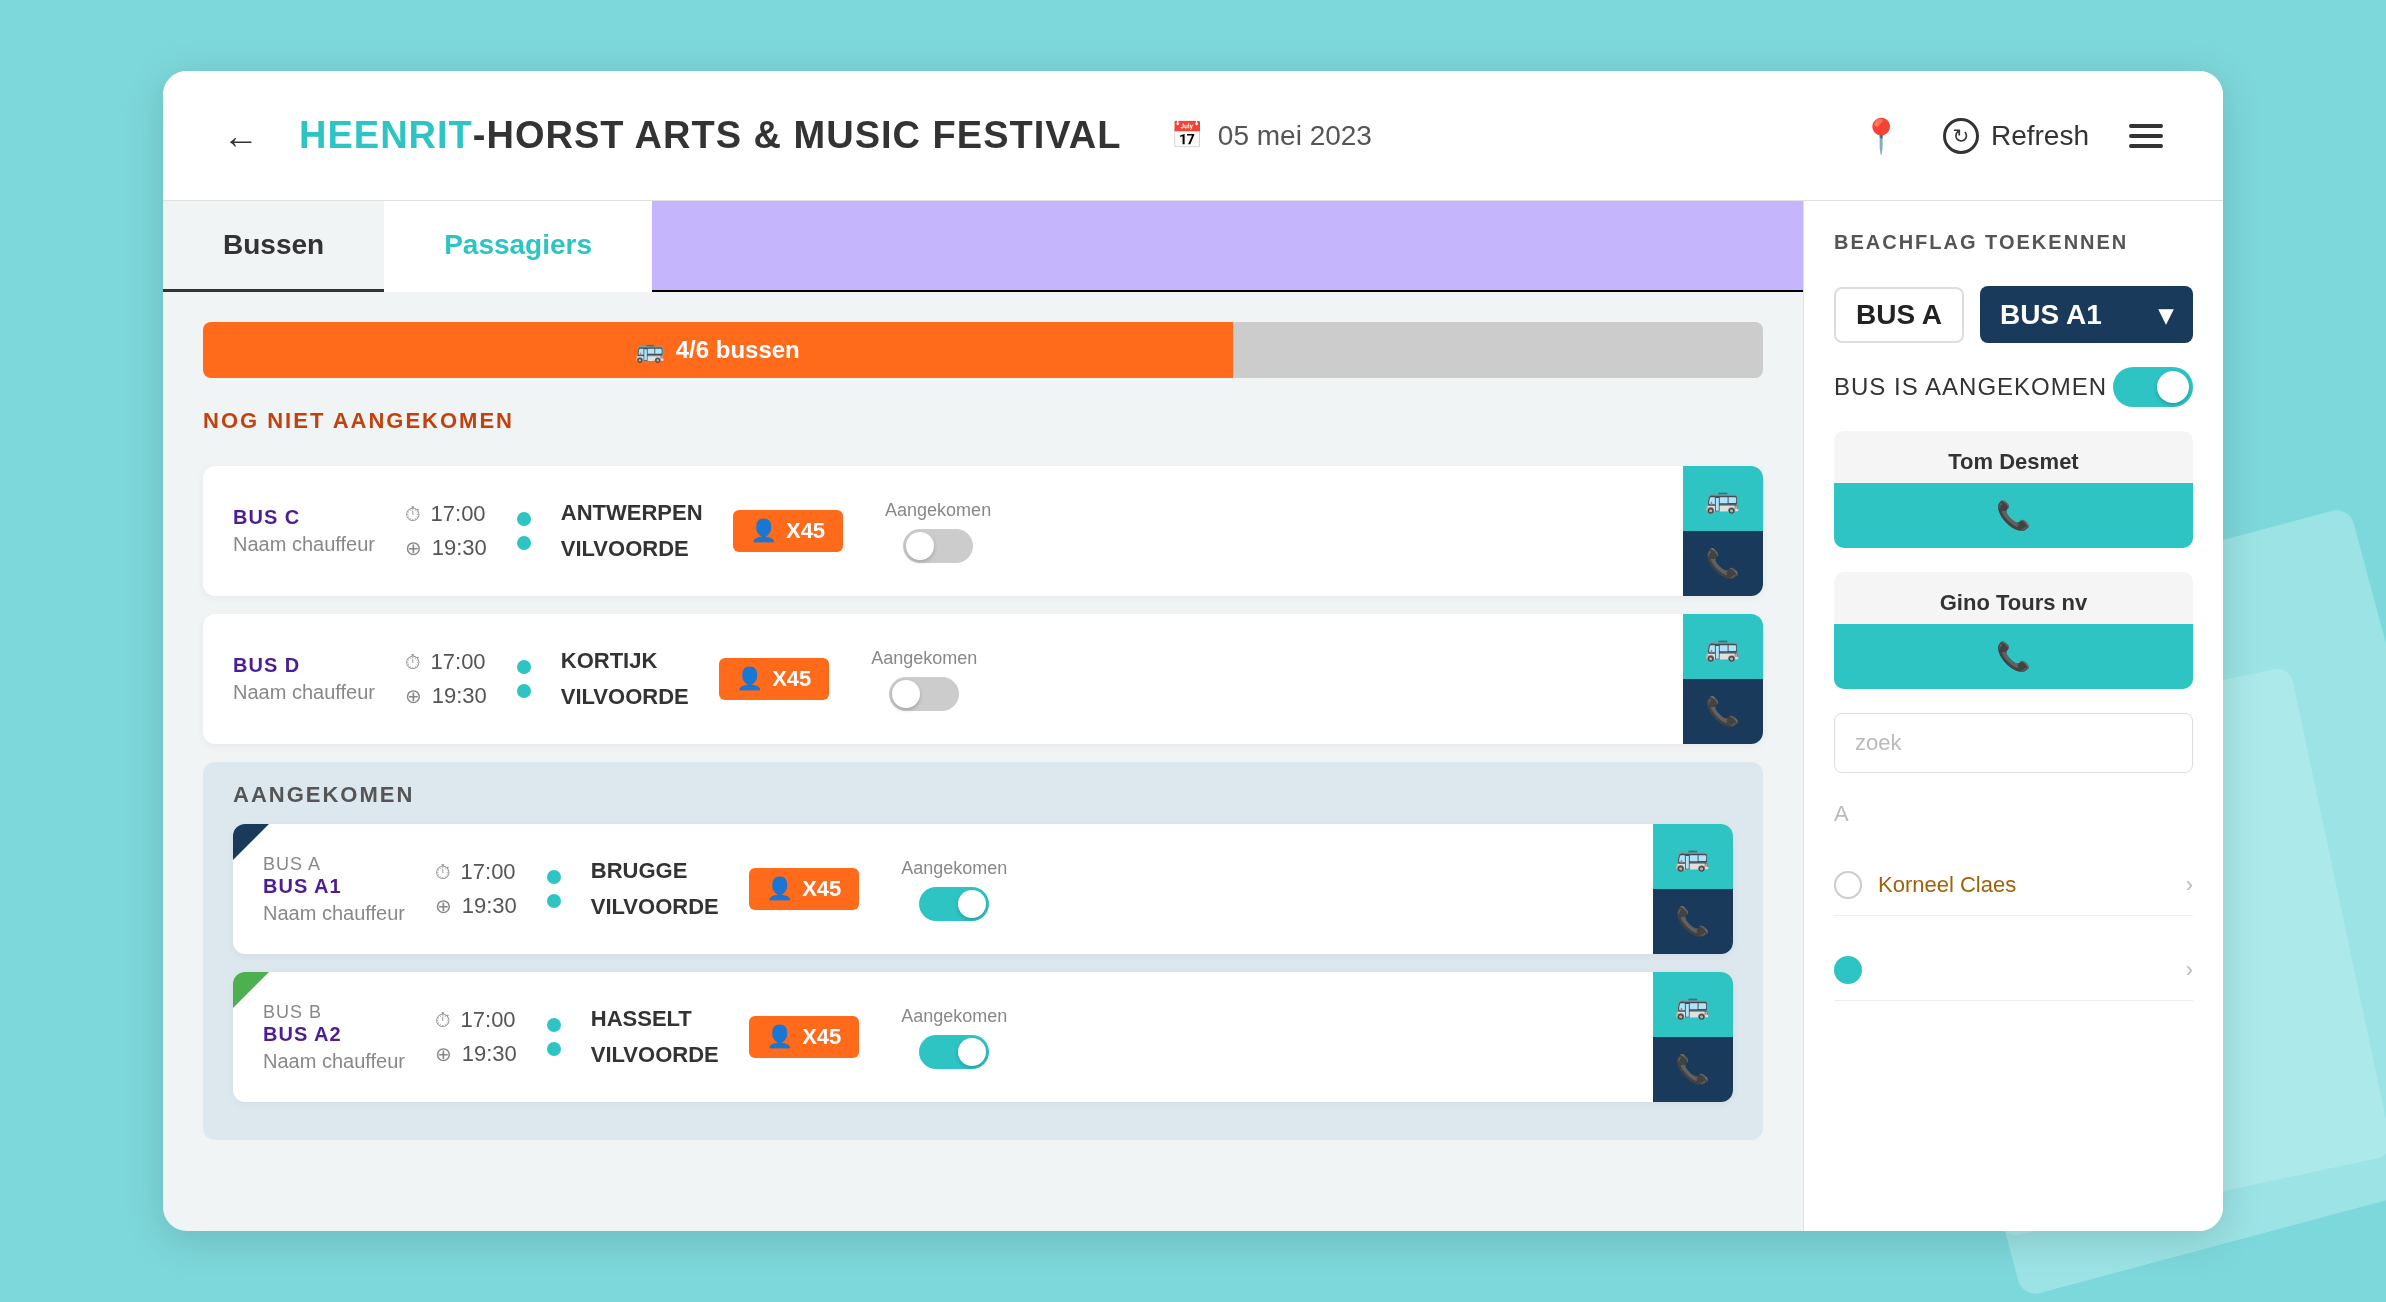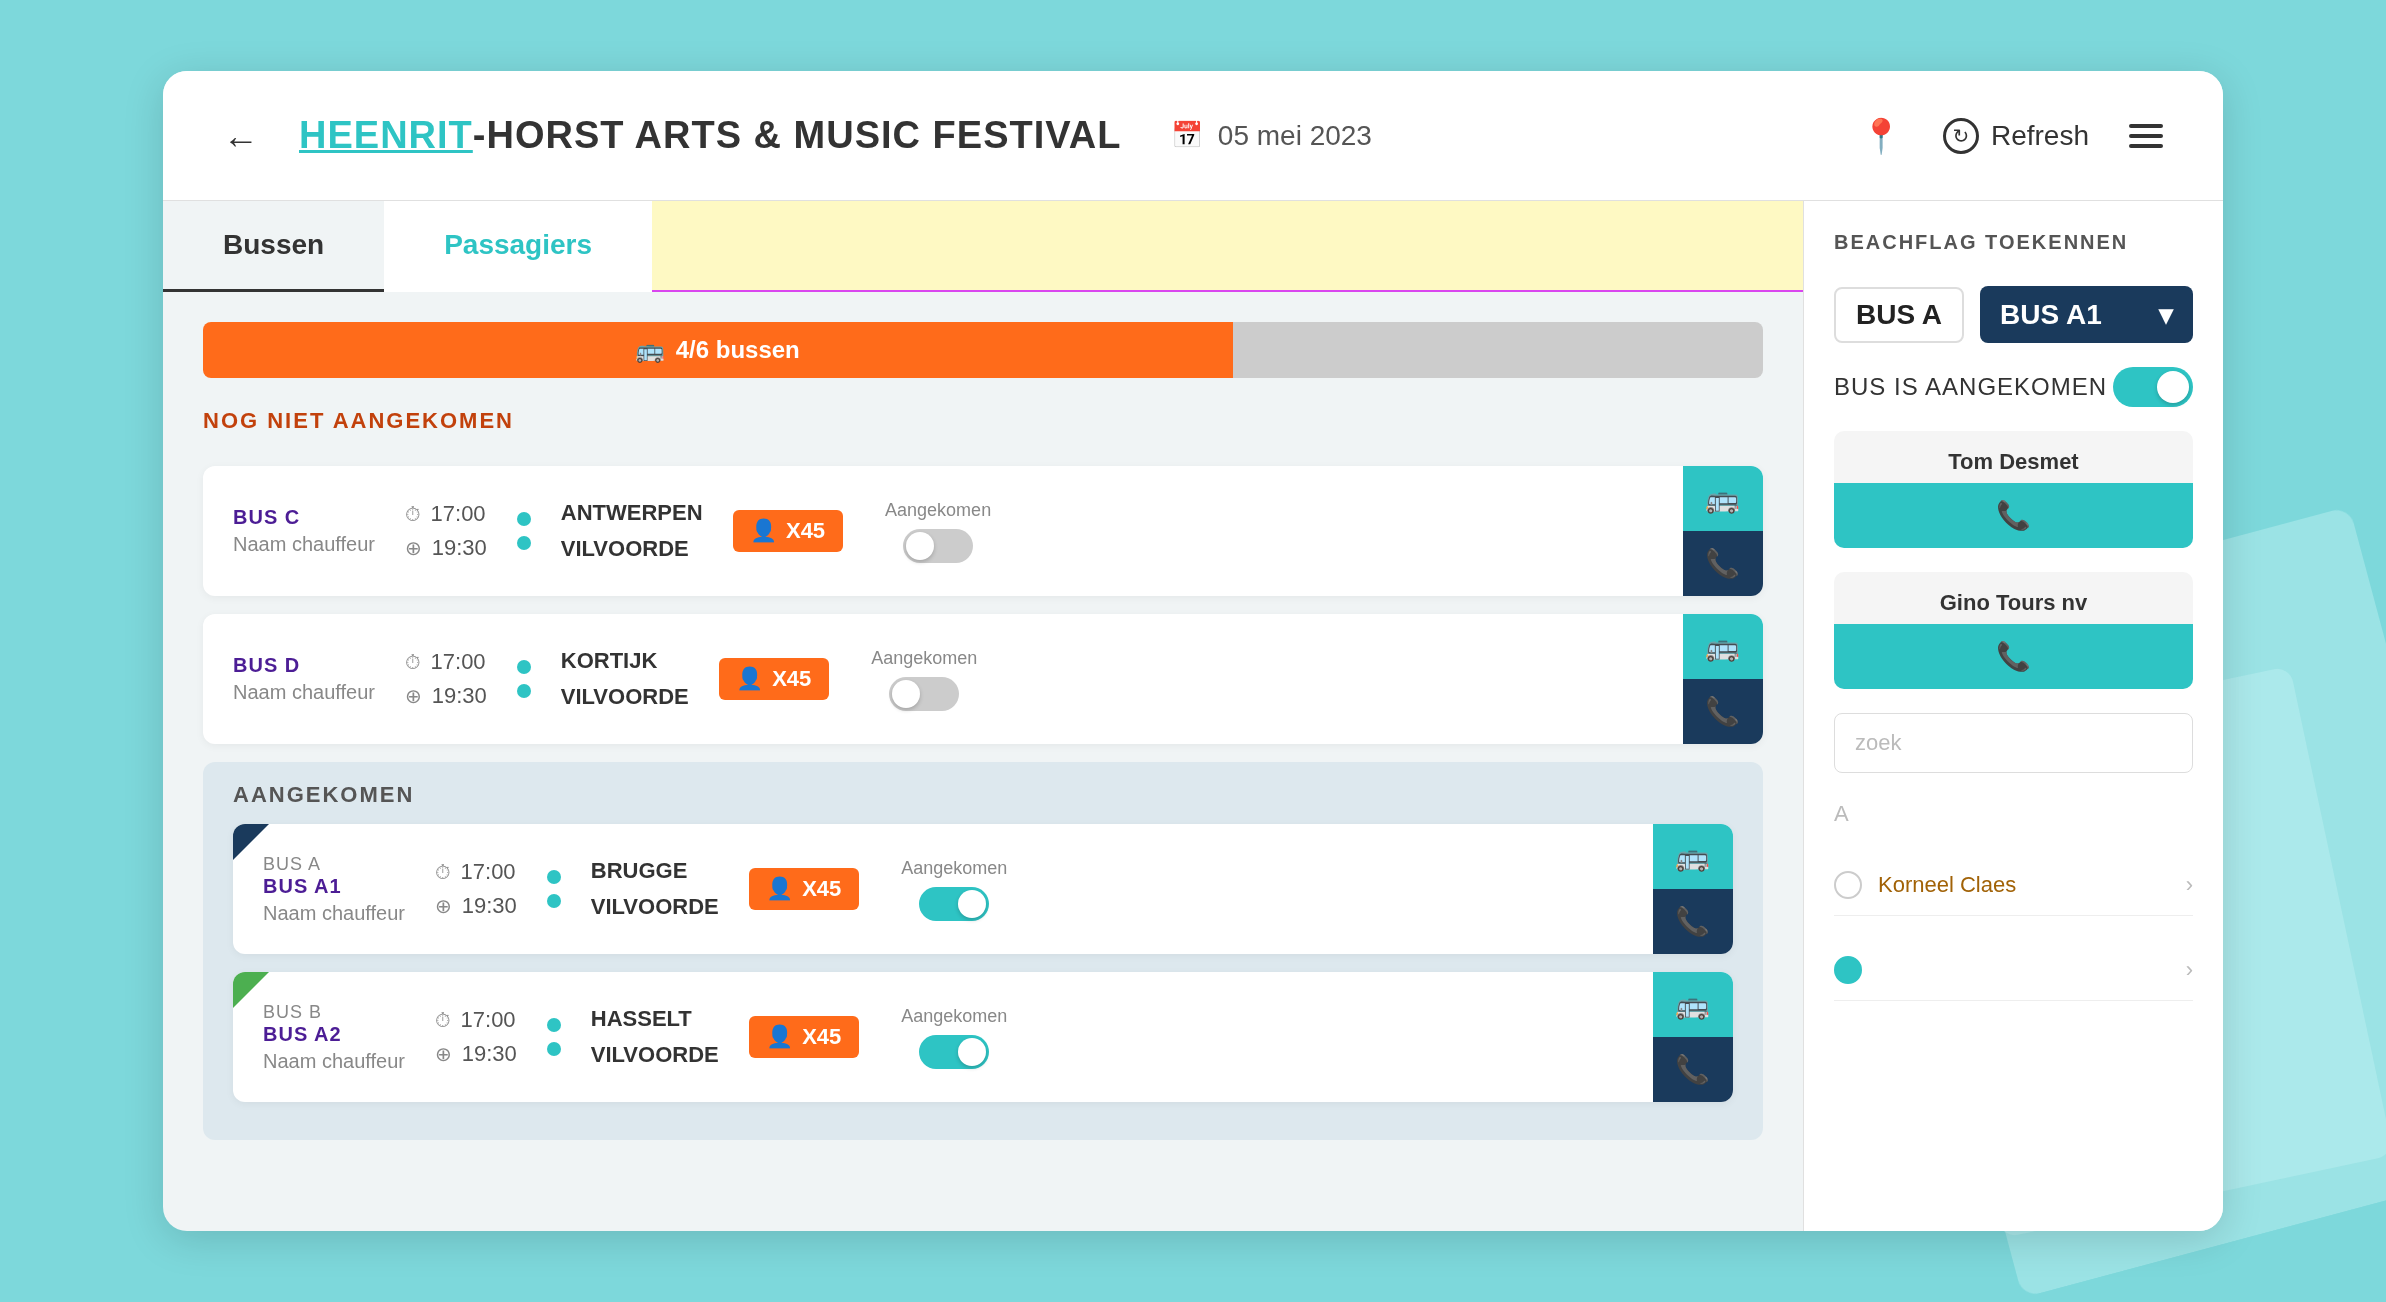--- a/index.html
+++ b/index.html
@@ -88,21 +88,20 @@
       display: flex;
       align-items: center;
       gap: 0;
       font-size: 38px;
       font-weight: 800;
       letter-spacing: 1px;
       text-transform: uppercase;
     }
     .title-heenrit {
       color: #2ec4c4;
-      text-decoration: underline;
     }
     .title-rest {
       color: #333;
       font-weight: 800;
     }
     .header-date {
       display: flex;
       align-items: center;
       gap: 14px;
       margin-left: 50px;
@@ -169,22 +168,22 @@
     .left-panel {
       flex: 1;
       display: flex;
       flex-direction: column;
       overflow: hidden;
     }
 
     
     .tabs {
       display: flex;
-      background: #fef9c3;
-      border-bottom: 2px solid #d946ef;
+      background: #c4b5fd;
+      border-bottom: 2px solid #000000;
     }
     .tab {
       padding: 28px 60px;
       font-size: 28px;
       font-weight: 600;
       cursor: pointer;
       border-bottom: 3px solid transparent;
       margin-bottom: -2px;
     }
     .tab.active {

